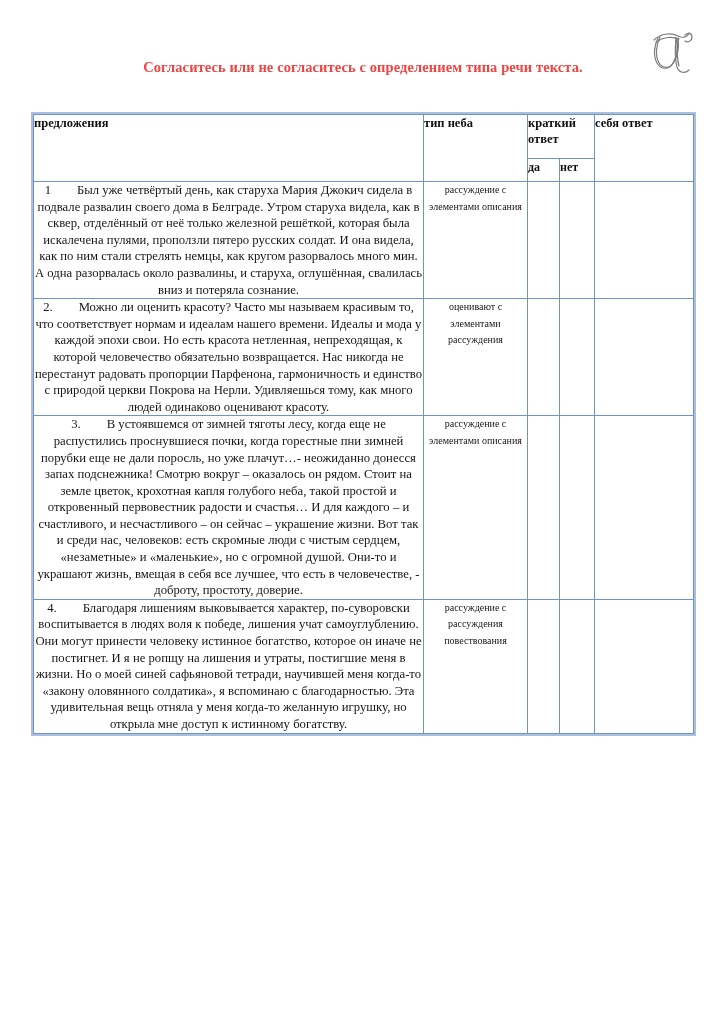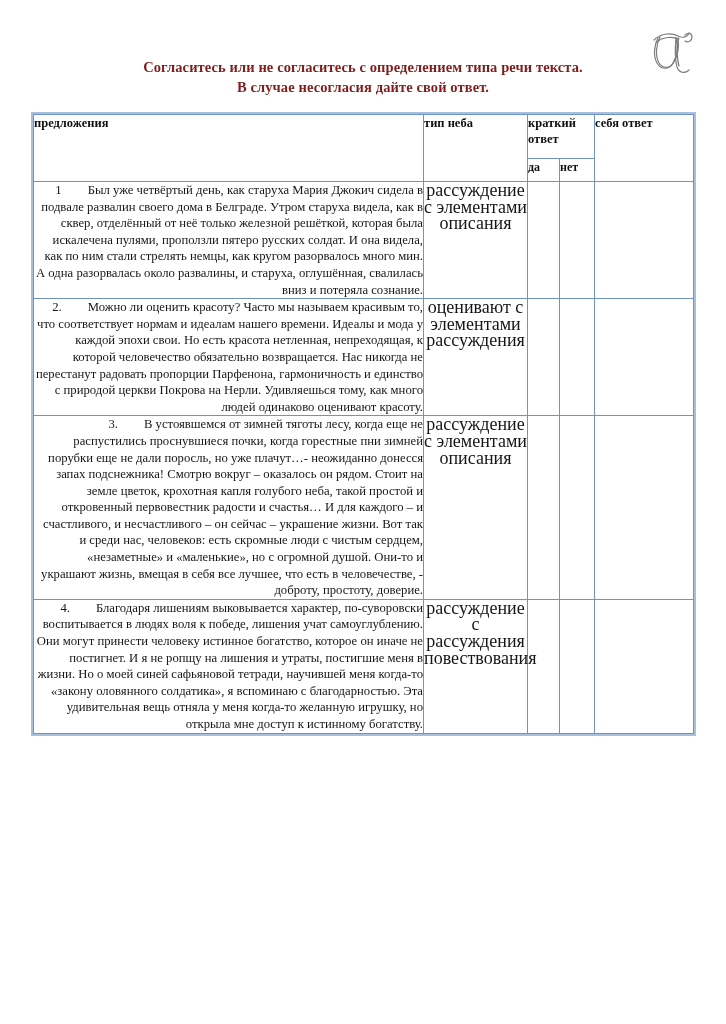--- a/index.html
+++ b/index.html
@@ -29,21 +29,21 @@
 
   
   .title-block {
     position: absolute;
     top: 57px;
     left: 0;
     width: 726px;
     text-align: center;
   }
   .title-line {
-    color: #7f1d1d;
+    color: #ef4444;
     font-family: "Liberation Serif", "DejaVu Serif", serif;
     font-weight: bold;
     font-size: 14.5px;
     line-height: 20px;
     letter-spacing: 0.1px;
   }
 
   
   .tbl-wrap {
     position: absolute;
@@ -74,33 +74,33 @@
     color: #101010;
   }
   .hdr-tall { height: 66px; }
   .hdr-sub { height: 22px; font-size: 12px; }
 
   
   .cell-text {
     font-size: 12.7px;
     line-height: 16.6px;
     padding: 5px 6px 6px 7px;
-    text-align: right;
+    text-align: center;
     color: #161616;
     hyphens: none;
   }
   .cell-text .num {
     font-weight: normal;
   }
   .cell-text .gap {
     display: inline-block;
     width: 26px;
   }
   .cell-type {
-    font-size: 18px;
+    font-size: 10px;
     line-height: 16.6px;
     text-align: center;
     padding: 6px 5px;
     color: #161616;
   }
   .cell-blank { }
 
   
   col.c-sent  { width: 390px; }
   col.c-type  { width: 104px; }
@@ -120,21 +120,20 @@
       <path d="M34 12 C33 22, 33 33, 35 40"></path>
       <path d="M10 14 C16 8, 26 6, 34 10 C40 13, 44 10, 45 7"></path>
       <path d="M12 16 C19 11, 28 10, 35 13"></path>
       <path d="M41 9 C44 6, 48 7, 48 11 C48 15, 44 17, 41 15"></path>
     </g>
   </svg>
 </div>
 
 <div class="title-block">
   <div class="title-line">Согласитесь или не согласитесь с определением типа речи текста.</div>
-  <div class="title-line">В случае несогласия дайте свой ответ.</div>
 </div>
 
 <div class="tbl-wrap">
   <table class="sheet">
     <colgroup>
       <col class="c-sent">
         <col class="c-type">
         <col class="c-yes">
         <col class="c-no">
         <col class="c-own">

